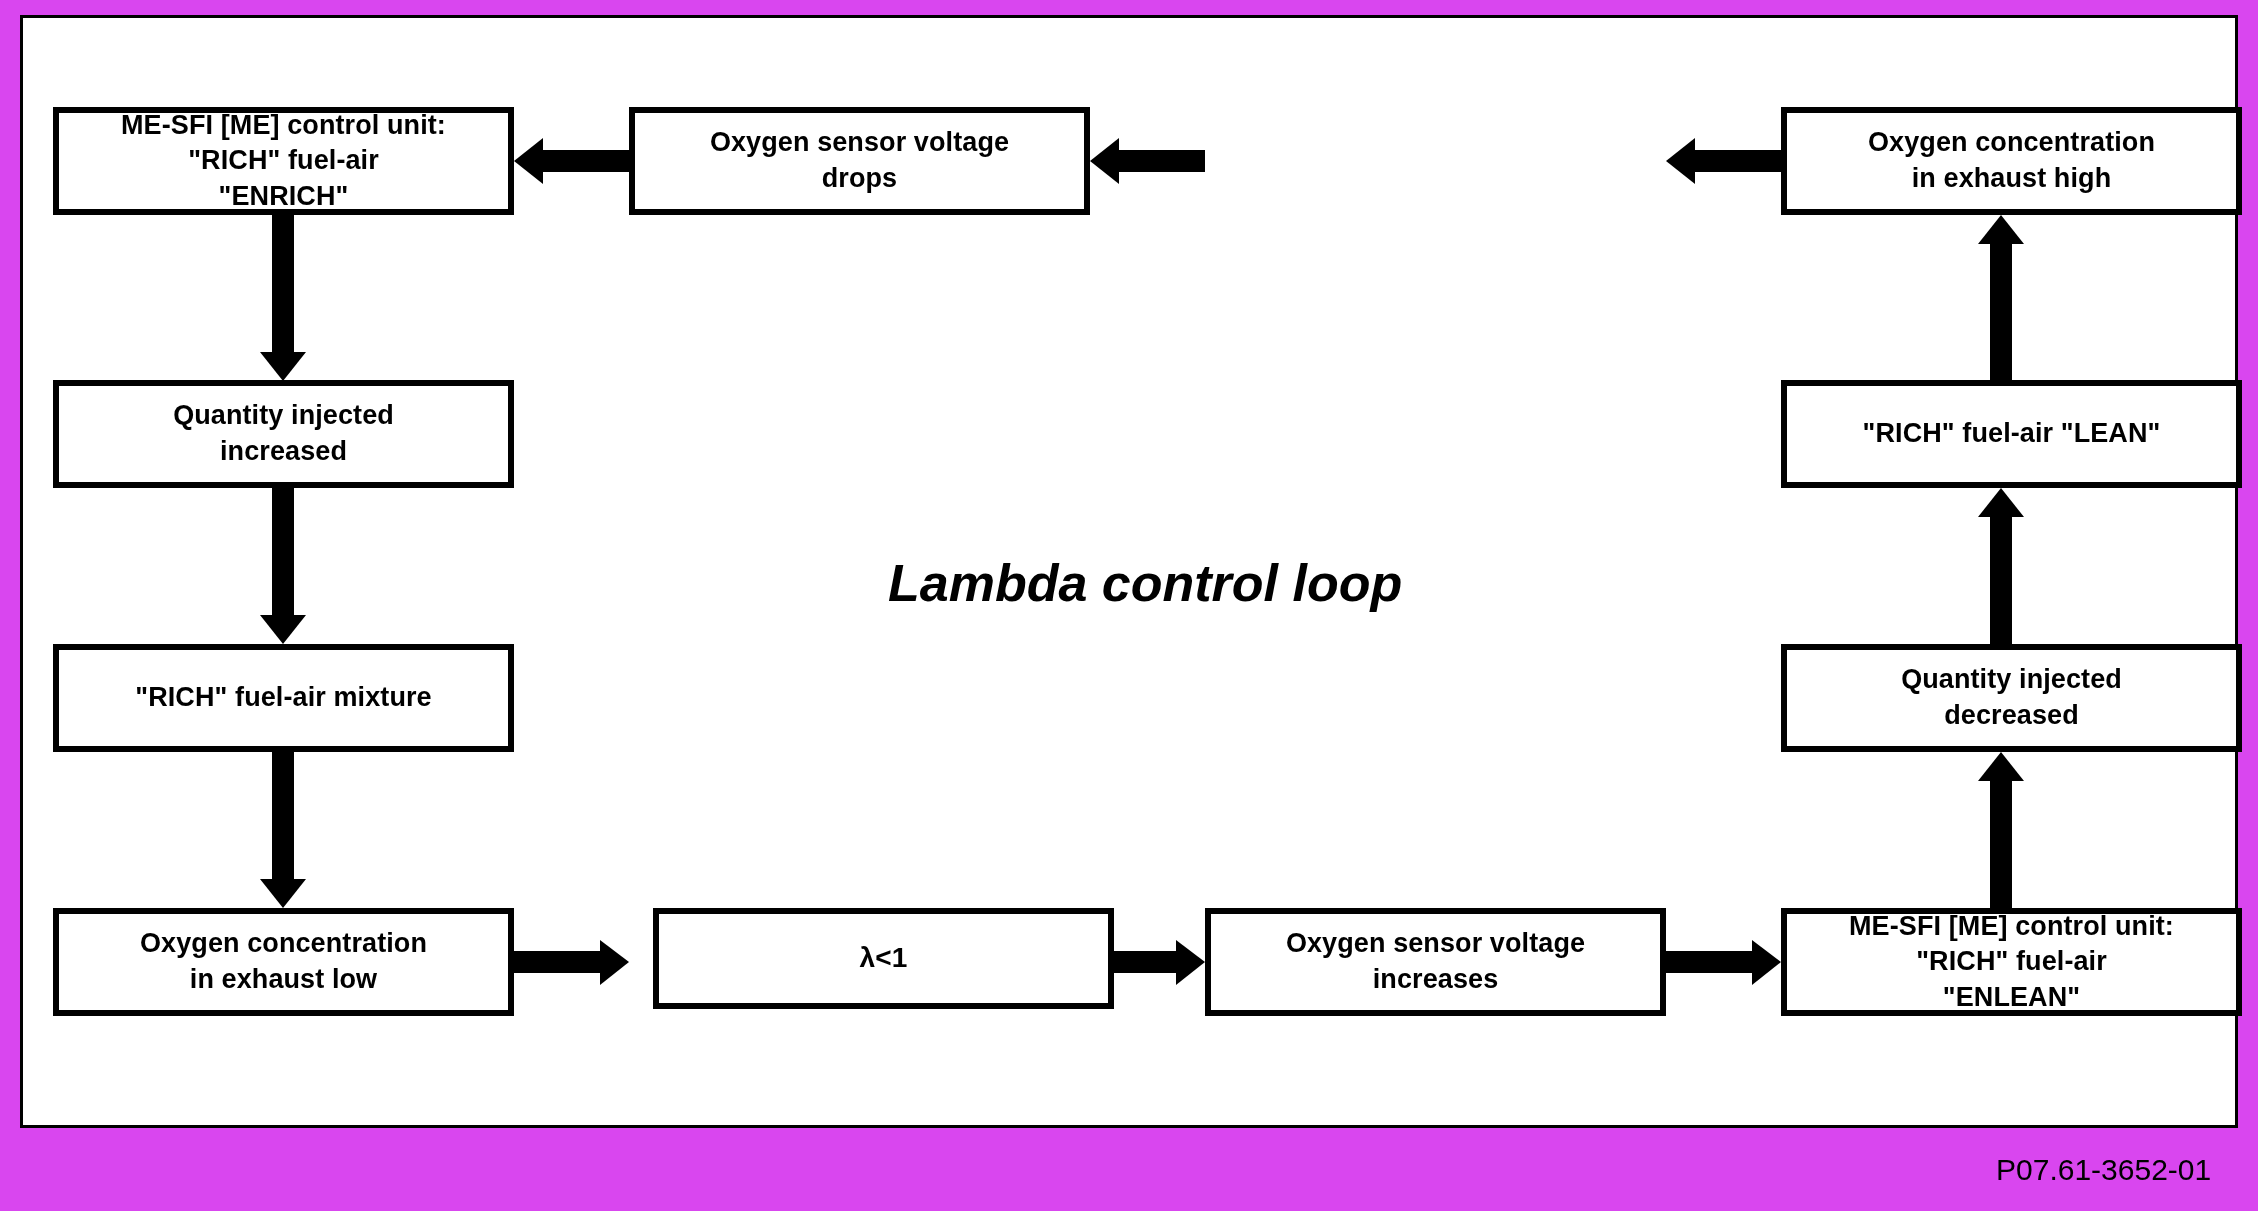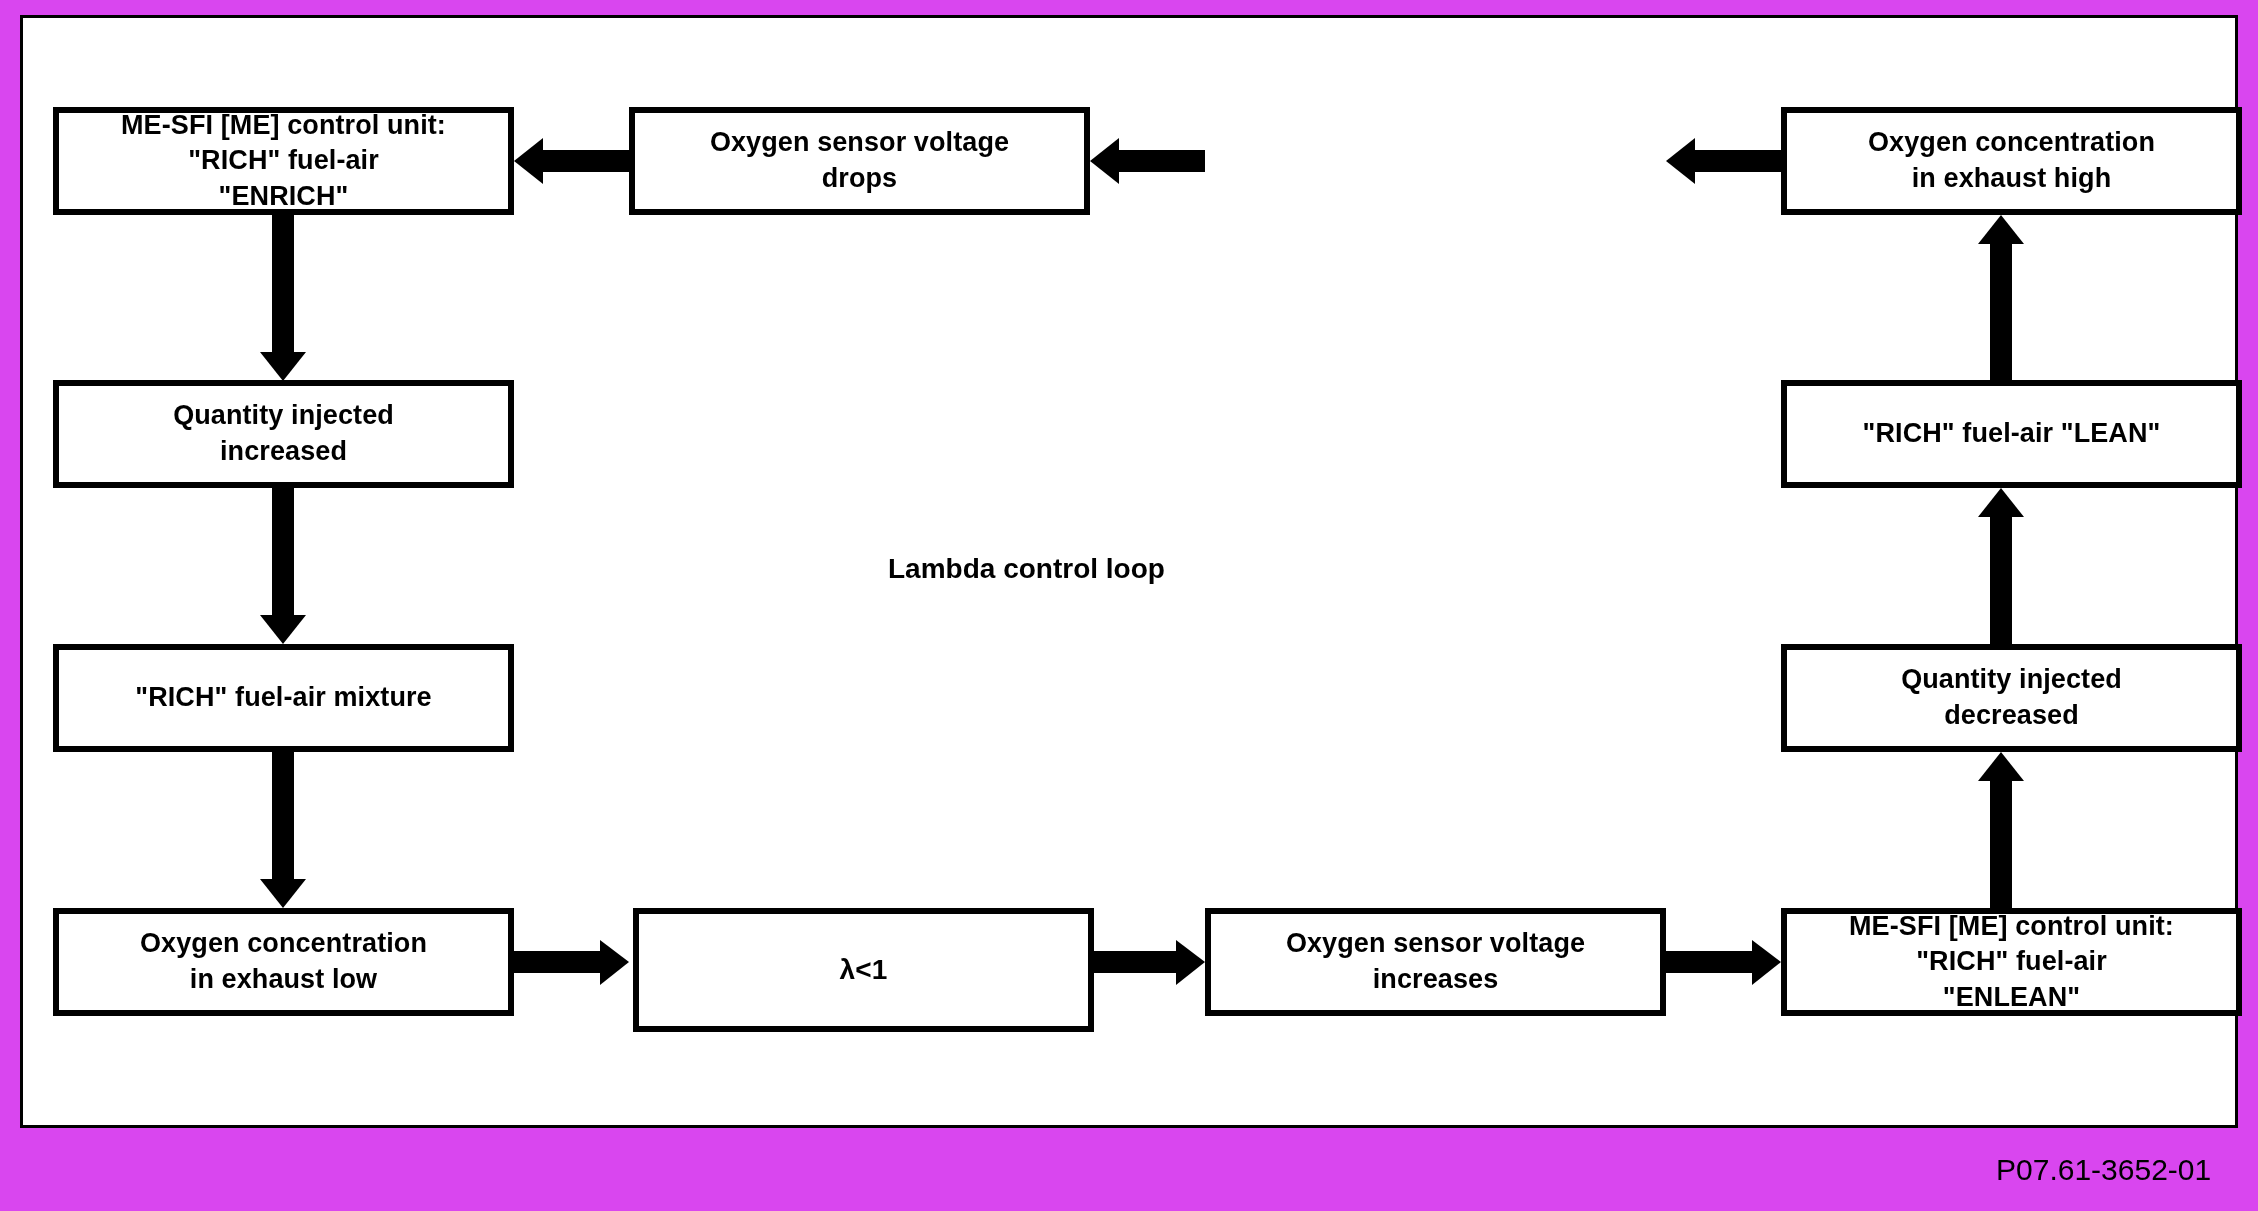--- a/index.html
+++ b/index.html
@@ -52,22 +52,23 @@
     width: 100%;
   }
   .node.lambda .txt {
     font-size: 28px;
   }
   
   .title {
     position: absolute;
     color: #000000;
     font-weight: bold;
-    font-size: 28px;
+    font-size: 52px;
     white-space: nowrap;
+    font-style: italic;
   }
   
   .figref {
     position: absolute;
     color: #000000;
     font-size: 30px;
     font-weight: normal;
     white-space: nowrap;
   }
   
@@ -176,21 +177,21 @@
 
   <div class="node" style="left:53px; top:644px; width:461px; height:108px;">
     <span class="txt">"RICH" fuel-air mixture</span>
   </div>
 
   <div class="node" style="left:53px; top:908px; width:461px; height:108px;">
     <span class="txt">Oxygen concentration
 in exhaust low</span>
   </div>
 
-  <div class="node lambda" style="left:633px; top:908px; width:461px; height:124px;">
+  <div class="node lambda" style="left:653px; top:908px; width:461px; height:101px;">
     <span class="txt">λ&lt;1</span>
   </div>
 
   <div class="node" style="left:1205px; top:908px; width:461px; height:108px;">
     <span class="txt">Oxygen sensor voltage
 increases</span>
   </div>
 
   <div class="node" style="left:1781px; top:908px; width:461px; height:108px;">
     <span class="txt">ME-SFI [ME] control unit:

